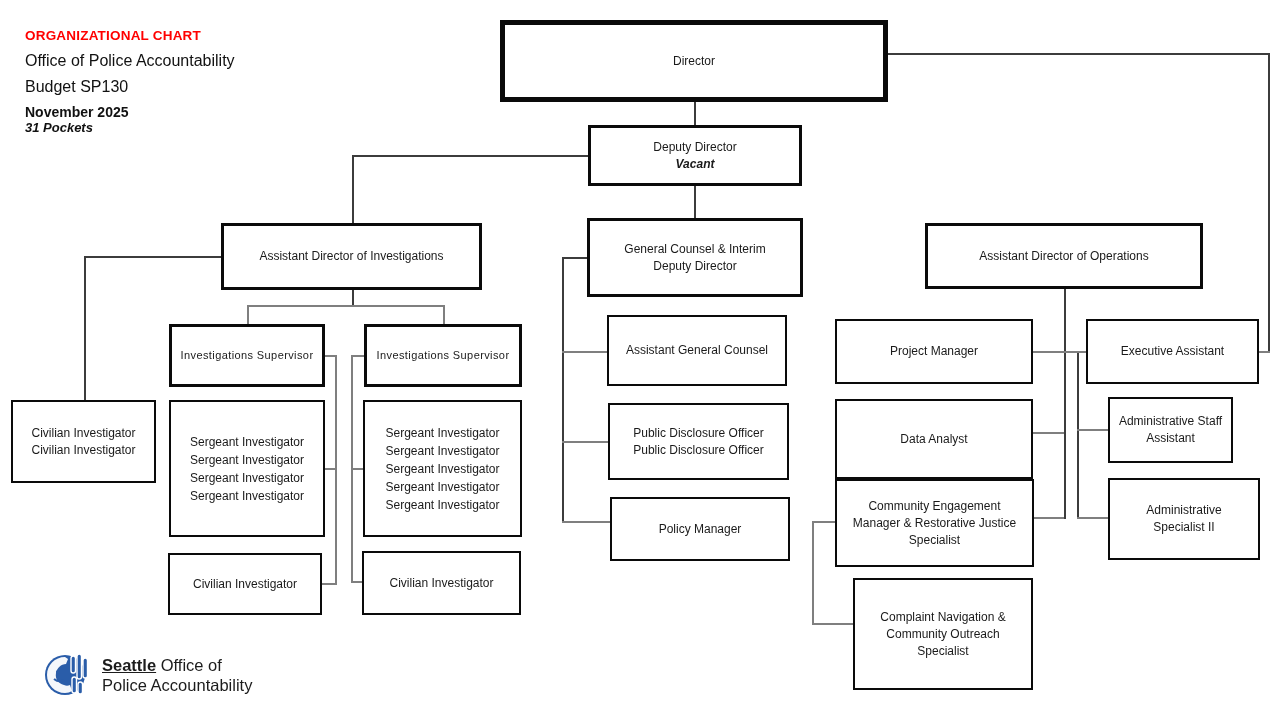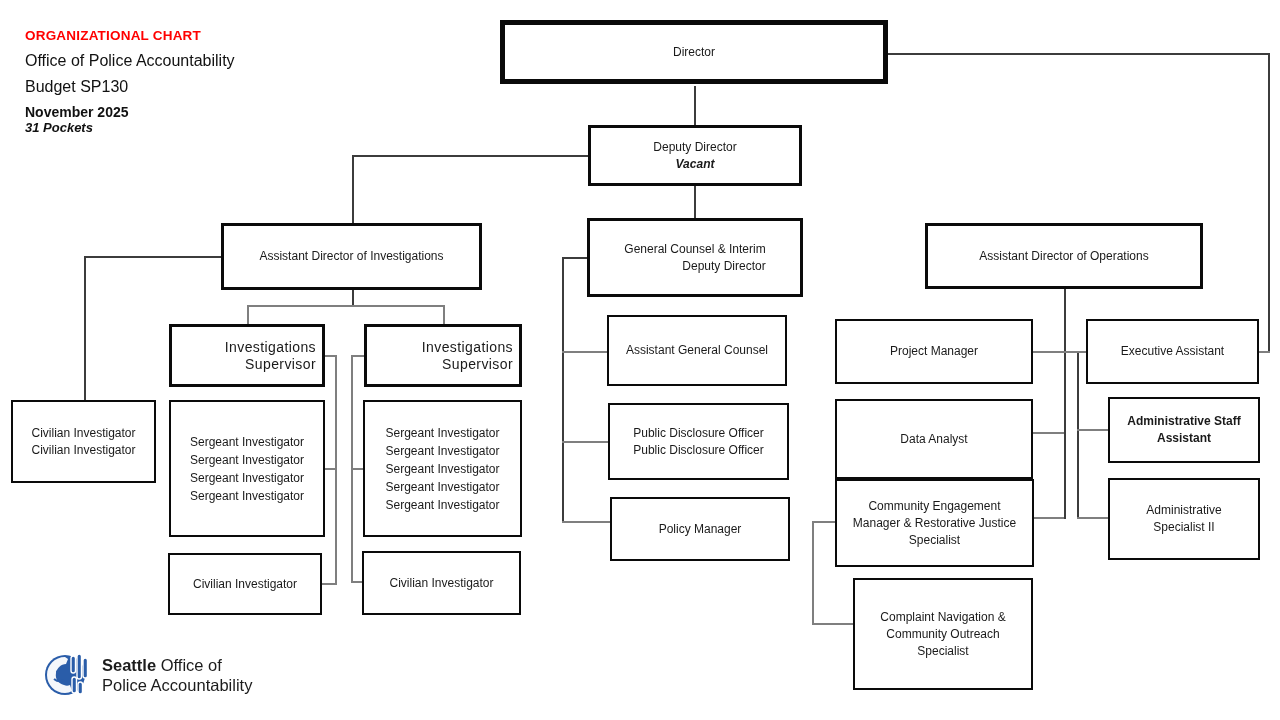--- a/index.html
+++ b/index.html
@@ -14,34 +14,34 @@
   .hdr-month{color:#111111;font-size:14px;font-weight:bold;margin:2px 0 0 0;}
   .hdr-pockets{color:#111111;font-size:13px;font-style:italic;font-weight:bold;margin:0;}
   
   .box{
     position:absolute;background:#ffffff;border:2px solid #0a0a0a;
     display:flex;align-items:center;justify-content:center;text-align:center;
     box-sizing:border-box;color:#1a1a1a;font-size:12px;line-height:17px;
   }
   .box .lbl{white-space:pre-line;padding:0 6px;}
   .bw5{border-width:5px;}
-  .bw3{border-width:3px;text-align:right;}
-  .sup{font-size:14px;letter-spacing:.4px;}
+  .bw3{border-width:3px;}
+  .sup{font-size:11px;letter-spacing:.4px;}
   .serg{line-height:18px;}
   .vacant{font-weight:bold;font-style:italic;}
   .stack{display:flex;flex-direction:column;align-items:center;}
   
   .ln{position:absolute;background:#7f7f7f;}
   .ln.dark{background:#3c3c3c;}
   .h{height:2px;} .h.dark{height:1.5px;}
   .v{width:2px;}  .v.dark{width:1.5px;}
   
   #logo{position:absolute;left:44px;top:652px;display:flex;align-items:center;}
   #logo-text{margin-left:10px;color:#1c1c1c;font-size:16.5px;line-height:20px;}
-  #logo-text b{font-weight:bold;}
+  #logo-text b{font-weight:bold;text-decoration:underline;}
 </style>
 </head>
 <body>
 
 <div id="canvas">
 
   <div id="header">
     <p class="hdr-title">ORGANIZATIONAL CHART</p>
     <p class="hdr-line">Office of Police Accountability</p>
     <p class="hdr-line">Budget SP130</p>
@@ -92,21 +92,21 @@
     <div class="ln h" style="left:1033px;top:432px;width:31px;"></div>
     <div class="ln h" style="left:1077px;top:429px;width:31px;"></div>
     <div class="ln h" style="left:1034px;top:517px;width:30px;"></div>
     <div class="ln h" style="left:1077px;top:517px;width:31px;"></div>
 
     <div class="ln h" style="left:812px;top:521px;width:23px;"></div>
     <div class="ln v" style="left:812px;top:521px;height:104px;"></div>
     <div class="ln h" style="left:812px;top:623px;width:41px;"></div>
   </div>
 
-  <div class="box bw5" style="left:500px;top:20px;width:388px;height:64px;">
+  <div class="box bw5" style="left:500px;top:20px;width:388px;height:82px;">
     <span class="lbl">Director</span>
   </div>
 
   <div class="box bw3 stack" style="left:588px;top:125px;width:214px;height:61px;">
     <span class="lbl">Deputy Director</span>
     <span class="lbl vacant">Vacant</span>
   </div>
 
   <div class="box bw3" style="left:221px;top:223px;width:261px;height:67px;">
     <span class="lbl">Assistant Director of Investigations</span>
@@ -187,21 +187,21 @@
   <div class="box" style="left:853px;top:578px;width:180px;height:112px;">
     <span class="lbl">Complaint Navigation &amp;
 Community Outreach
 Specialist</span>
   </div>
 
   <div class="box" style="left:1086px;top:319px;width:173px;height:65px;">
     <span class="lbl">Executive Assistant</span>
   </div>
 
-  <div class="box" style="left:1108px;top:397px;width:152px;height:66px;font-weight:bold;">
+  <div class="box" style="left:1108px;top:397px;width:125px;height:66px;">
     <span class="lbl">Administrative Staff
 Assistant</span>
   </div>
 
   <div class="box" style="left:1108px;top:478px;width:152px;height:82px;">
     <span class="lbl">Administrative
 Specialist II</span>
   </div>
 
   <div id="logo">

